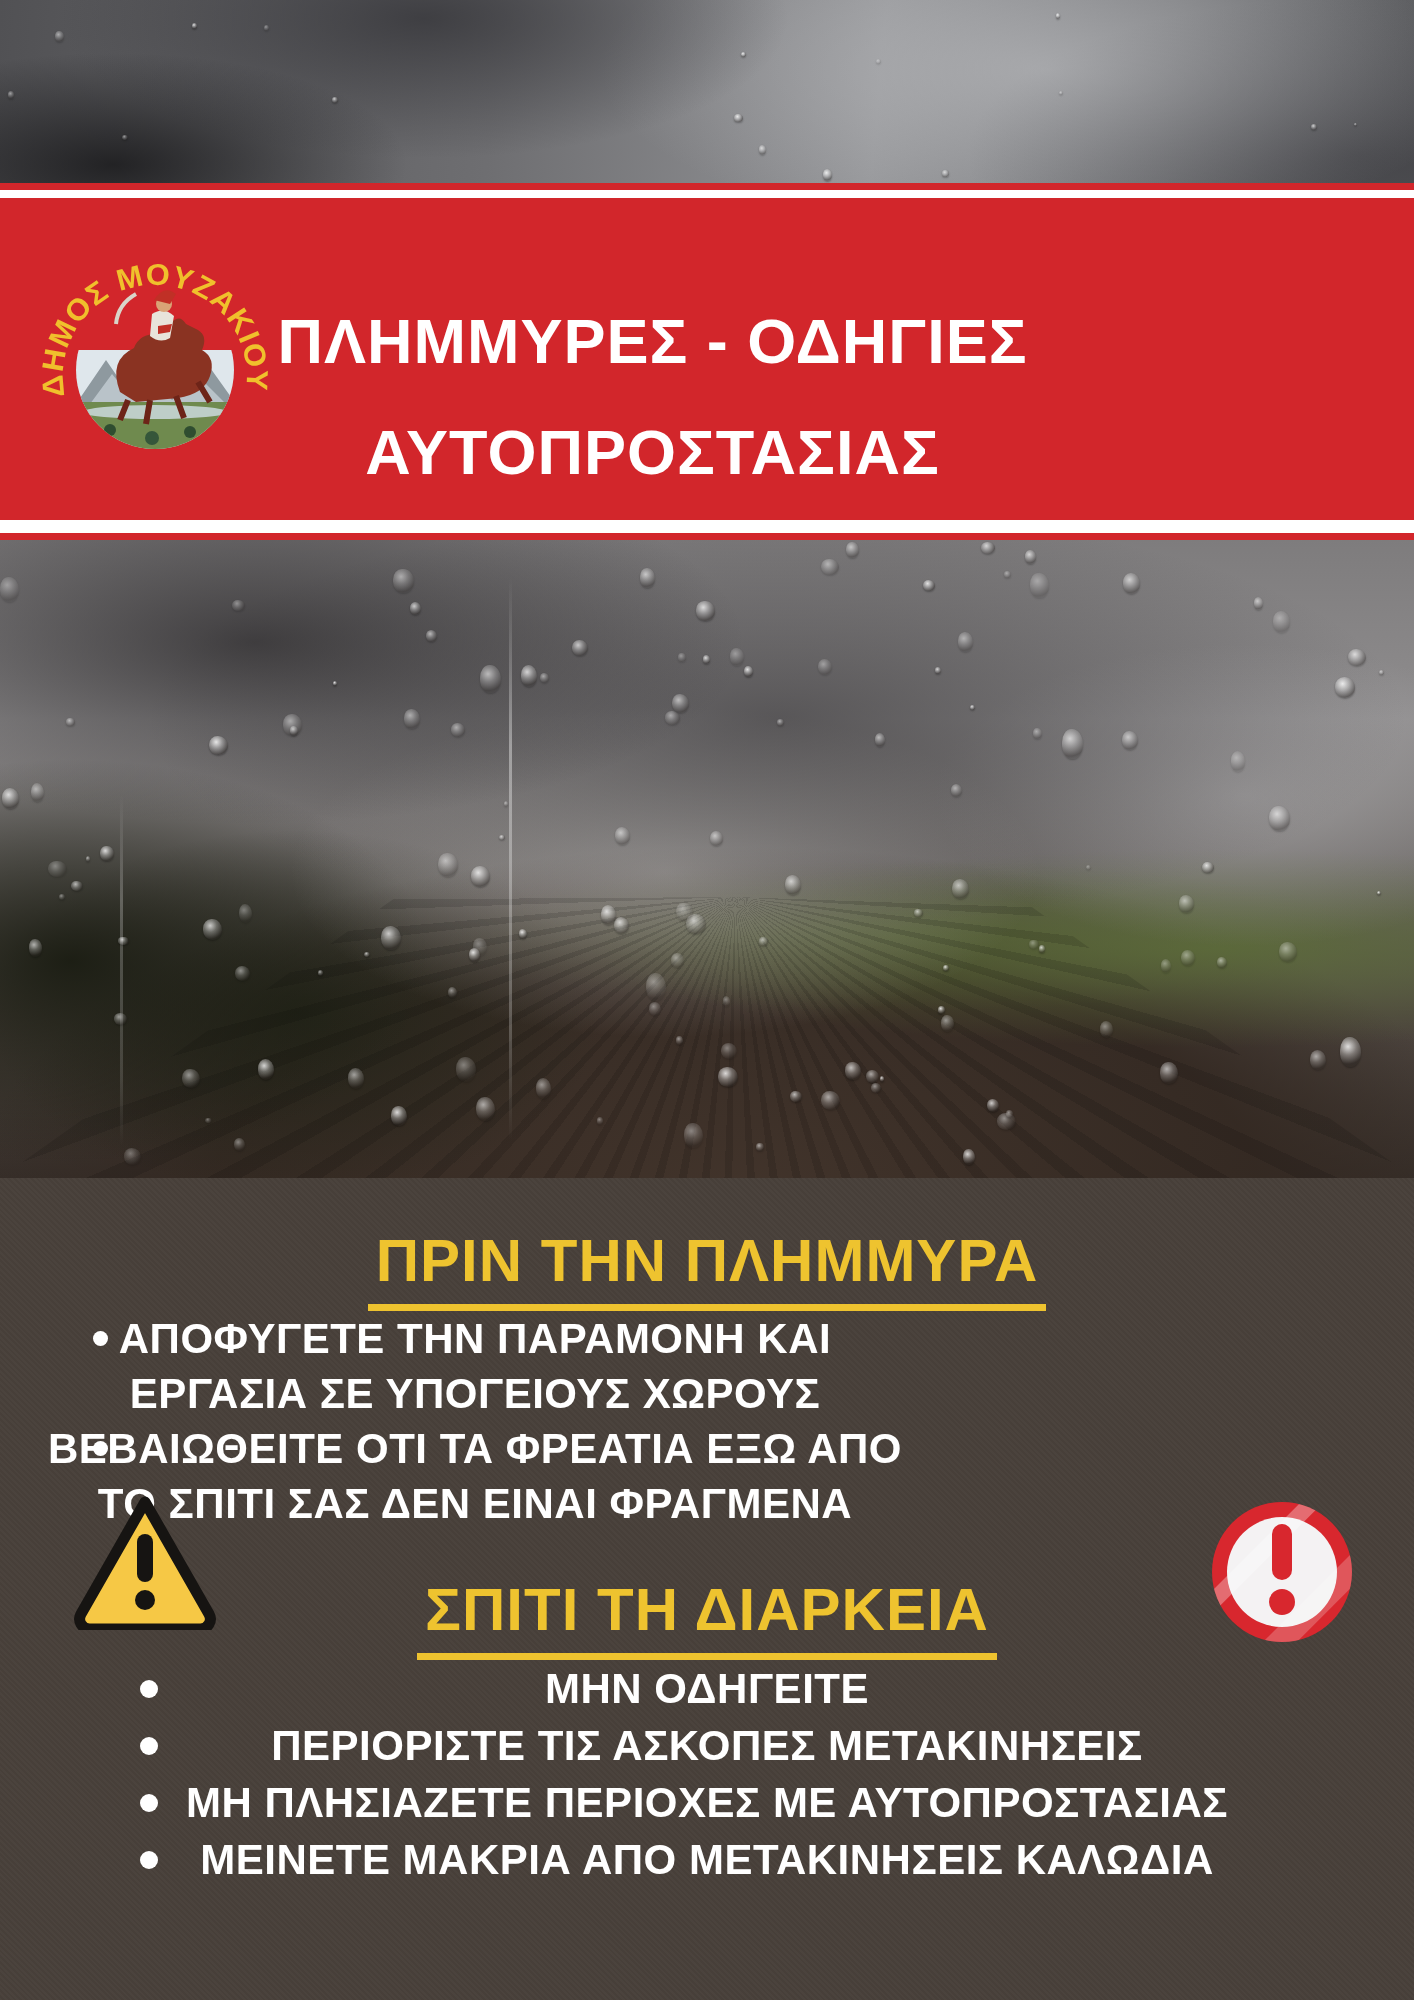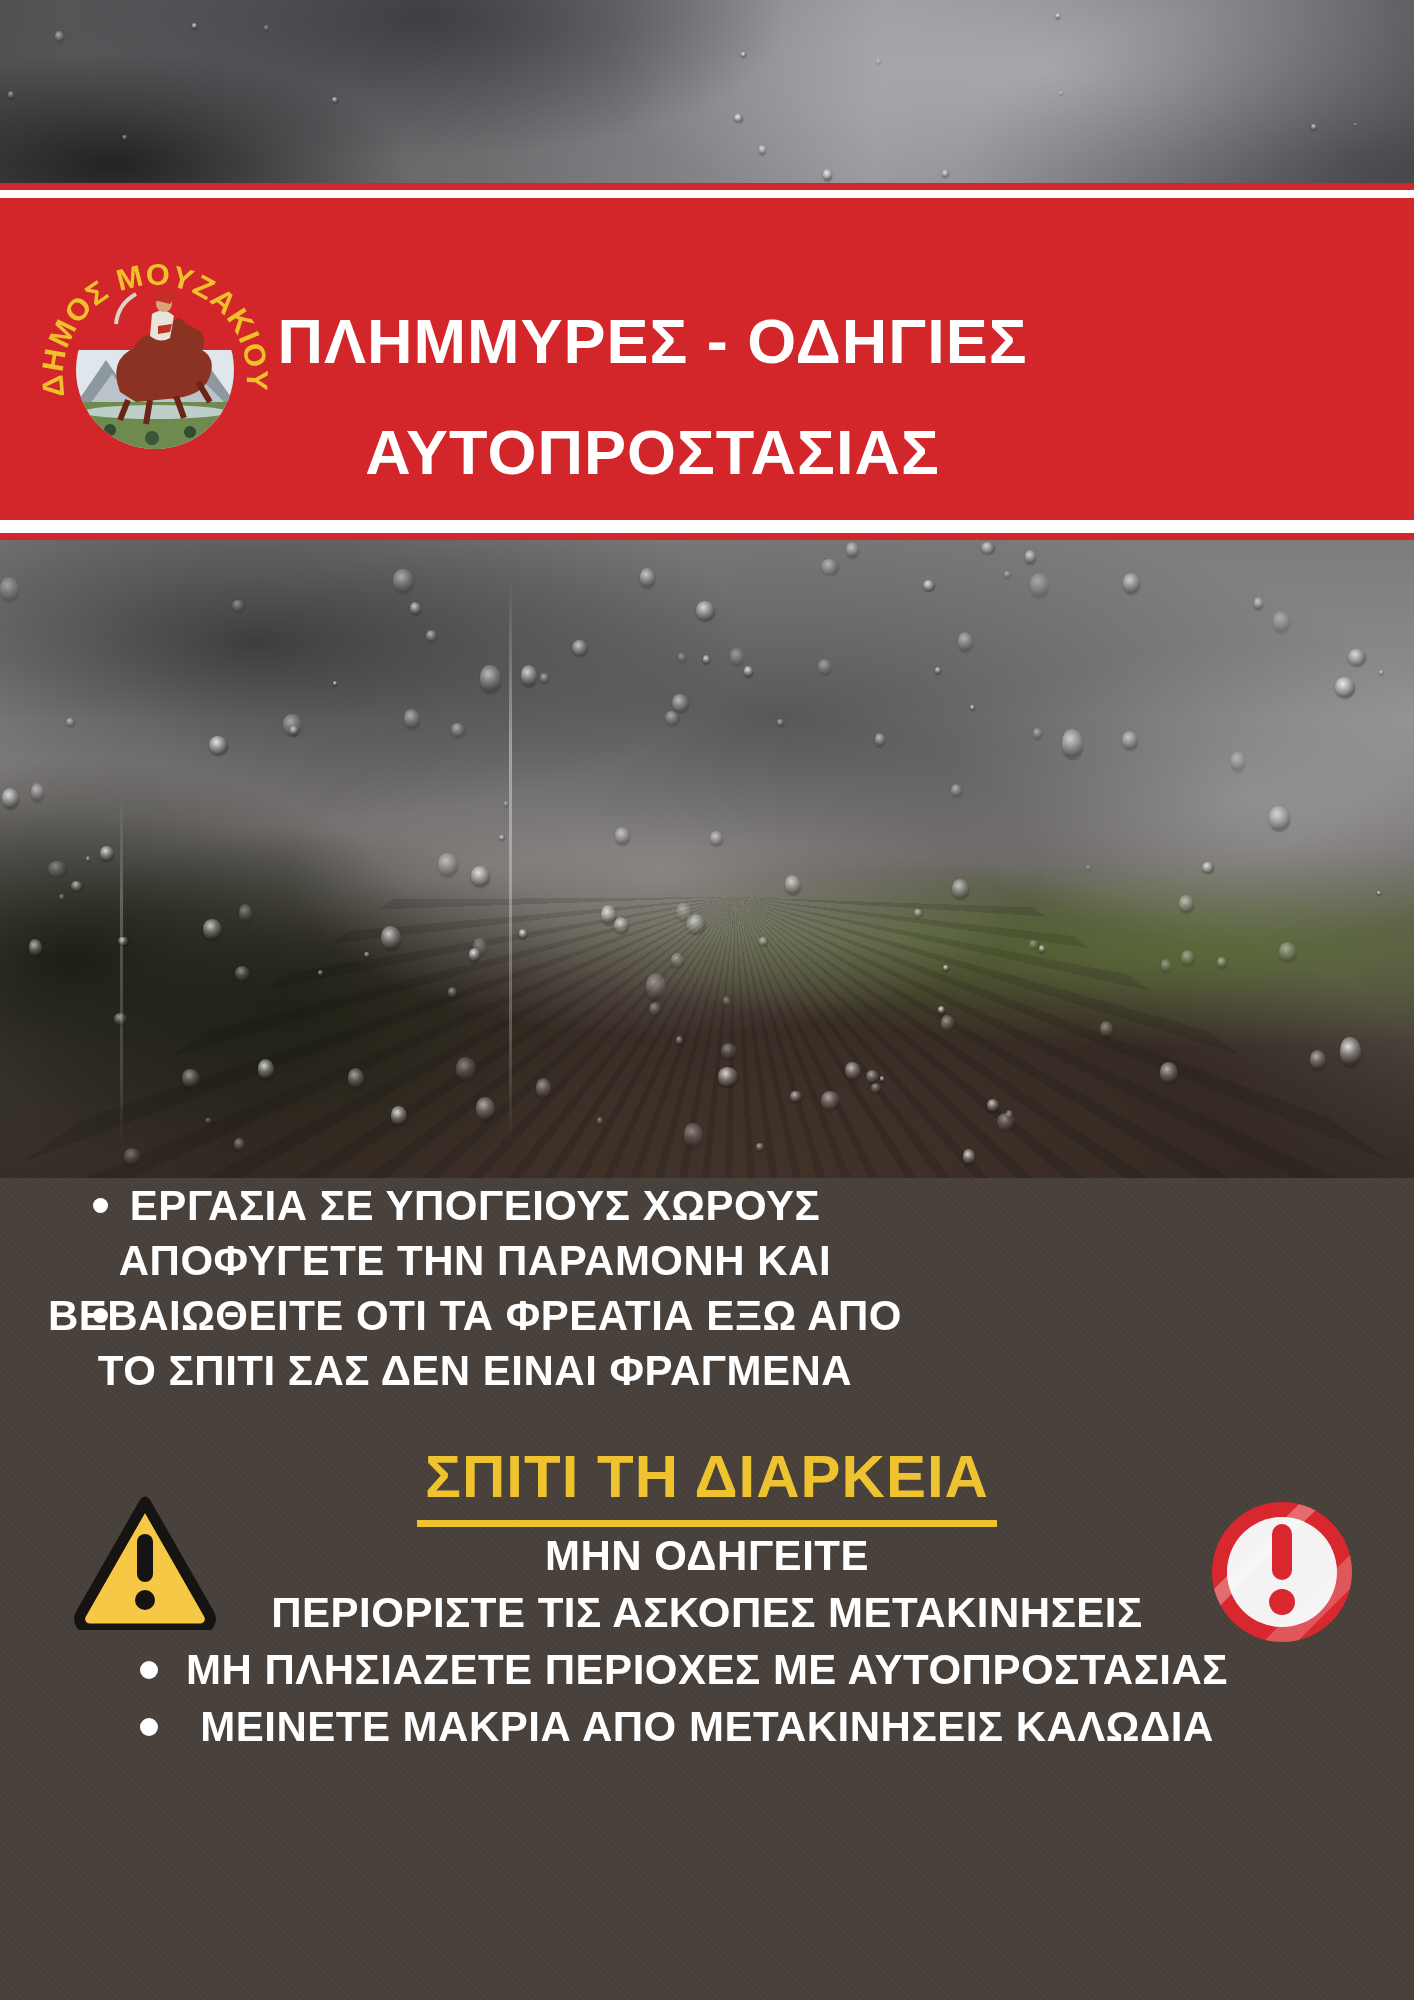--- a/index.html
+++ b/index.html
@@ -297,26 +297,29 @@
       <span class="drop" style="width: 19.5972px; height: 19.4008px; left: 14.7736%; top: 30.708%; opacity: 0.89;"></span>
       <span class="drop" style="width: 12.598px; height: 18.0854px; left: 2.08237%; top: 62.5722%; opacity: 0.68;"></span>
       <span class="drop" style="width: 20.8083px; height: 20.8159px; left: 94.3911%; top: 21.4927%; opacity: 0.87;"></span>
       <span class="drop" style="width: 9.20653px; height: 10.6564px; left: 38.2041%; top: 20.8214%; opacity: 0.51;"></span>
       <span class="drop" style="width: 20.0529px; height: 24.5891px; left: 30.9574%; top: 49.0126%; opacity: 0.55;"></span>
       <span class="drop" style="width: 11.5813px; height: 11.0688px; left: 55.8911%; top: 86.3821%; opacity: 0.71;"></span>
     </div>
 
   <div class="section-dark">
 
+    <h2 class="sec-heading hd-before">
+      <span class="hd">ΠΡΙΝ ΤΗΝ ΠΛΗΜΜΥΡΑ</span>
+    </h2>
 
     <ul class="rules list-before">
       <li>
         <span class="dot"></span>
+        <span class="rule-text">ΑΠΟΦΥΓΕΤΕ ΤΗΝ ΠΑΡΑΜΟΝΗ ΚΑΙ</span>
         <span class="rule-text">ΕΡΓΑΣΙΑ ΣΕ ΥΠΟΓΕΙΟΥΣ ΧΩΡΟΥΣ</span>
-        <span class="rule-text">ΑΠΟΦΥΓΕΤΕ ΤΗΝ ΠΑΡΑΜΟΝΗ ΚΑΙ</span>
       </li>
       <li>
         <span class="dot"></span>
         <span class="rule-text">ΒΕΒΑΙΩΘΕΙΤΕ ΟΤΙ ΤΑ ΦΡΕΑΤΙΑ ΕΞΩ ΑΠΟ</span>
         <span class="rule-text">ΤΟ ΣΠΙΤΙ ΣΑΣ ΔΕΝ ΕΙΝΑΙ ΦΡΑΓΜΕΝΑ</span>
       </li>
     </ul>
 
     <h2 class="sec-heading hd-during">
       <span class="hd">ΣΠΙΤΙ ΤΗ ΔΙΑΡΚΕΙΑ</span>

